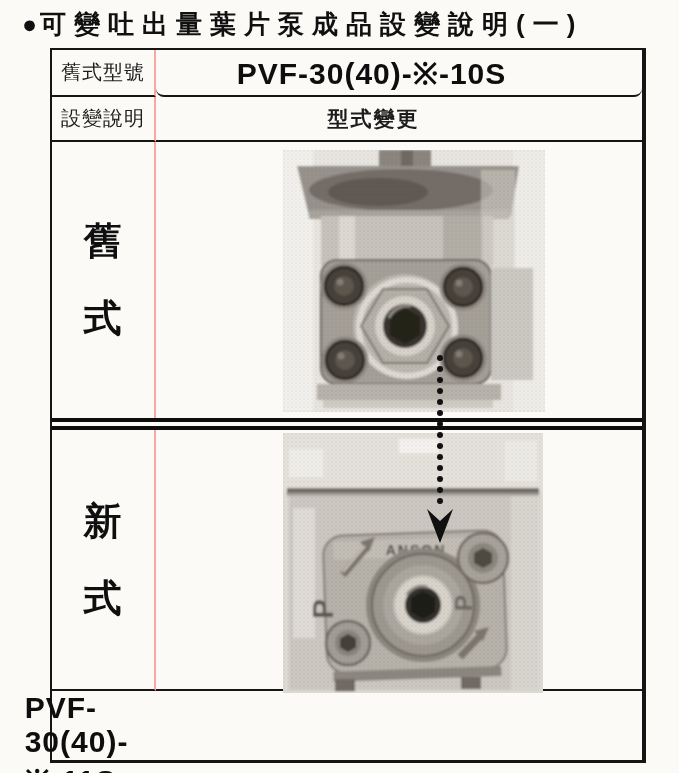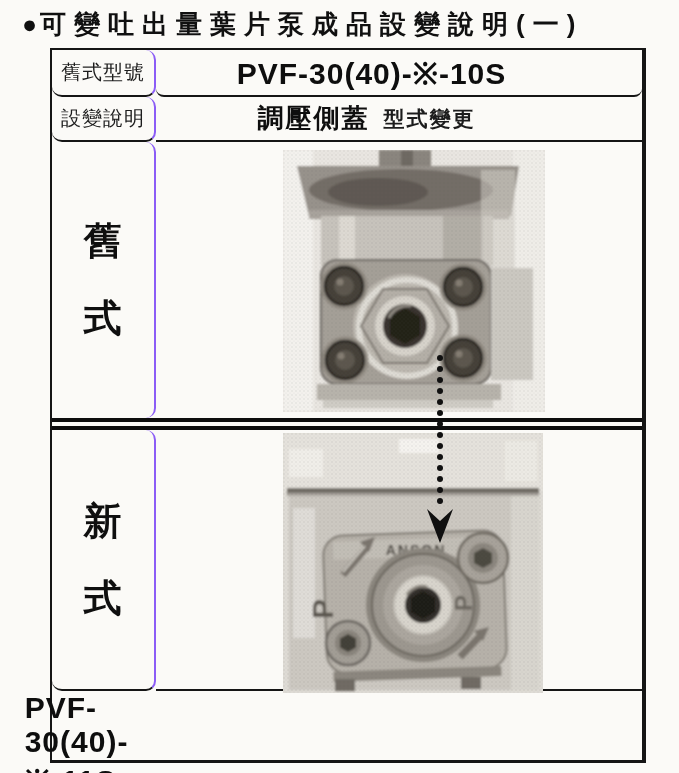--- a/index.html
+++ b/index.html
@@ -18,21 +18,21 @@
   
   .spec-table {
     position:absolute; left:50px; top:48px; width:596px; height:715px;
     box-sizing:border-box; border:2px solid #151515;
     border-right-width:4px; border-bottom-width:3px;
     display:grid; grid-template-columns:104px 1fr;
     grid-template-rows:47px 45px 276px 12px 261px auto;
     background:transparent;
   }
   .cell { box-sizing:border-box; display:flex; align-items:center; justify-content:center; }
-  .label-cell { border-right:2px solid #8b5cf6; font-size:20px; letter-spacing:1px; color:#1c1c1c;border-radius:10px; }
+  .label-cell { border-right:2px solid #fca5a5; font-size:20px; letter-spacing:1px; color:#1c1c1c; }
   .hline { border-bottom:2px solid #151515; }
   .model-value { font-weight:700; font-size:30px; letter-spacing:1px; padding-right:55px; color:#0e0e0e;border-radius:8px; }
   .model-value.last { padding-bottom:8px; }
   .desc-value { padding-right:65px; }
   .desc-primary { font-weight:700; font-size:26px; letter-spacing:2px; color:#0e0e0e; }
   .desc-secondary { font-weight:600; font-size:21px; letter-spacing:2px; margin-left:14px; color:#1c1c1c; }
   .vertical-label { flex-direction:column; gap:26px; font-size:38px; font-weight:700; color:#0f0f0f; }
   .separator-row {
     grid-column:1 / -1; box-sizing:border-box;
     border-top:4px solid #0d0d0d; border-bottom:4px solid #0d0d0d;
@@ -54,21 +54,20 @@
     <span class="title-text">可變吐出量葉片泵成品設變說明(一)</span>
   </div>
 
   <div class="spec-table">
 
     <div class="cell label-cell hline">舊式型號</div>
     <div class="cell hline model-value">PVF-30(40)-※-10S</div>
 
     <div class="cell label-cell hline">設變說明</div>
     <div class="cell hline desc-value">
-      <span class="desc-primary">調壓側蓋</span>
       <span class="desc-secondary">型式變更</span>
     </div>
 
     <div class="cell label-cell vertical-label">
       <span>舊</span>
       <span>式</span>
     </div>
     <div class="cell"></div>
 
     <div class="separator-row"></div>

